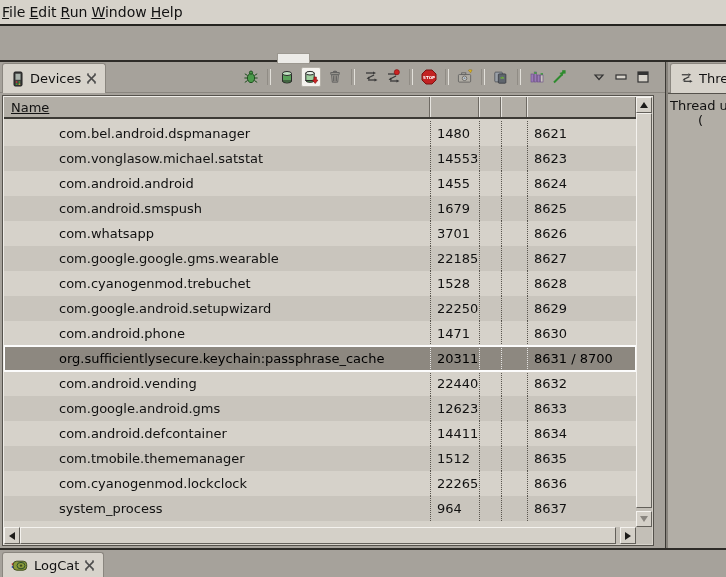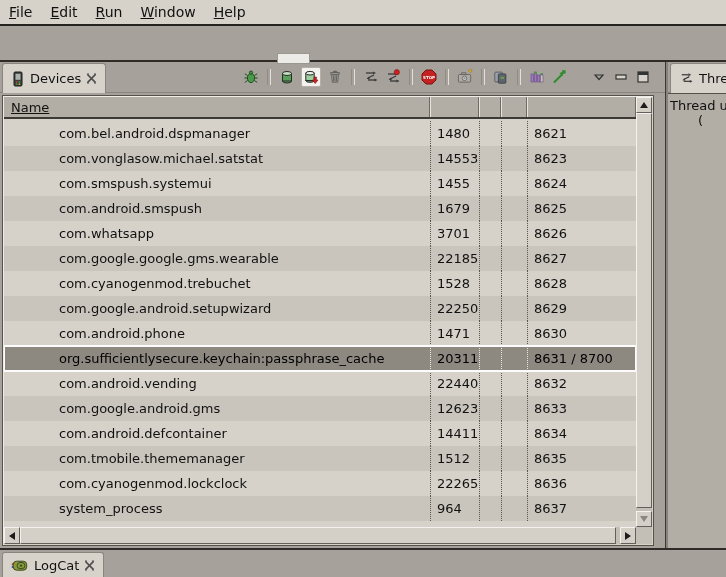--- a/index.html
+++ b/index.html
@@ -1,21 +1,21 @@
 <!DOCTYPE html>
 <html><head>
 <meta charset="utf-8">
 <style>
   html,body{margin:0;padding:0;}
   .screen{position:relative;width:726px;height:577px;overflow:hidden;background:#a6a29b;
     font-family:"DejaVu Sans","Liberation Sans",sans-serif;font-size:13px;color:#111;}
   
   .menubar{position:absolute;left:0;top:0;width:726px;height:26px;background:#d6d2ca;
     border-bottom:2px solid #24231f;display:flex;align-items:center;font-size:14px;box-sizing:border-box;}
-  .menu-item{padding:2px 9px;cursor:default;}
+  .menu-item{padding:2px 2px;cursor:default;}
   .menu-item u{text-decoration:underline;}
   
   .band{position:absolute;left:0;top:28px;width:726px;height:32px;background:#a6a29b;border-bottom:2px solid #2e2c28;box-sizing:content-box;}
   .sash-notch{position:absolute;left:277px;top:53px;width:31px;height:9px;background:#ecebe7;border:1px solid #9b978f;z-index:6;}
   
   .main{position:absolute;left:0;top:62px;width:726px;height:486px;}
   .divider{position:absolute;left:665px;top:0;width:3px;height:100%;background:#87837c;border-left:1px solid #3c3a35;}
   .devpanel{position:absolute;left:0;top:0;width:665px;height:100%;border-radius:25px;}
   .tabbar{position:absolute;left:0;top:0;width:100%;height:31px;background:#a6a29b;border-bottom:1px solid #8a867f;box-sizing:border-box;}
   .tab{position:absolute;left:2px;top:1px;height:30px;background:#d7d3cb;border:1px solid #8a867f;border-bottom:none;
@@ -270,21 +270,21 @@
               <div class="c v">8621</div>
             </div>
           <div class="trow dark">
               <div class="c name">com.vonglasow.michael.satstat</div>
               <div class="c v">14553</div>
               <div class="c v"></div>
               <div class="c v"></div>
               <div class="c v">8623</div>
             </div>
           <div class="trow light">
-              <div class="c name">com.smspush.systemui</div>
+              <div class="c name">com.android.android</div>
               <div class="c v">1455</div>
               <div class="c v"></div>
               <div class="c v"></div>
               <div class="c v">8624</div>
             </div>
           <div class="trow dark">
               <div class="c name">com.android.smspush</div>
               <div class="c v">1679</div>
               <div class="c v"></div>
               <div class="c v"></div>

